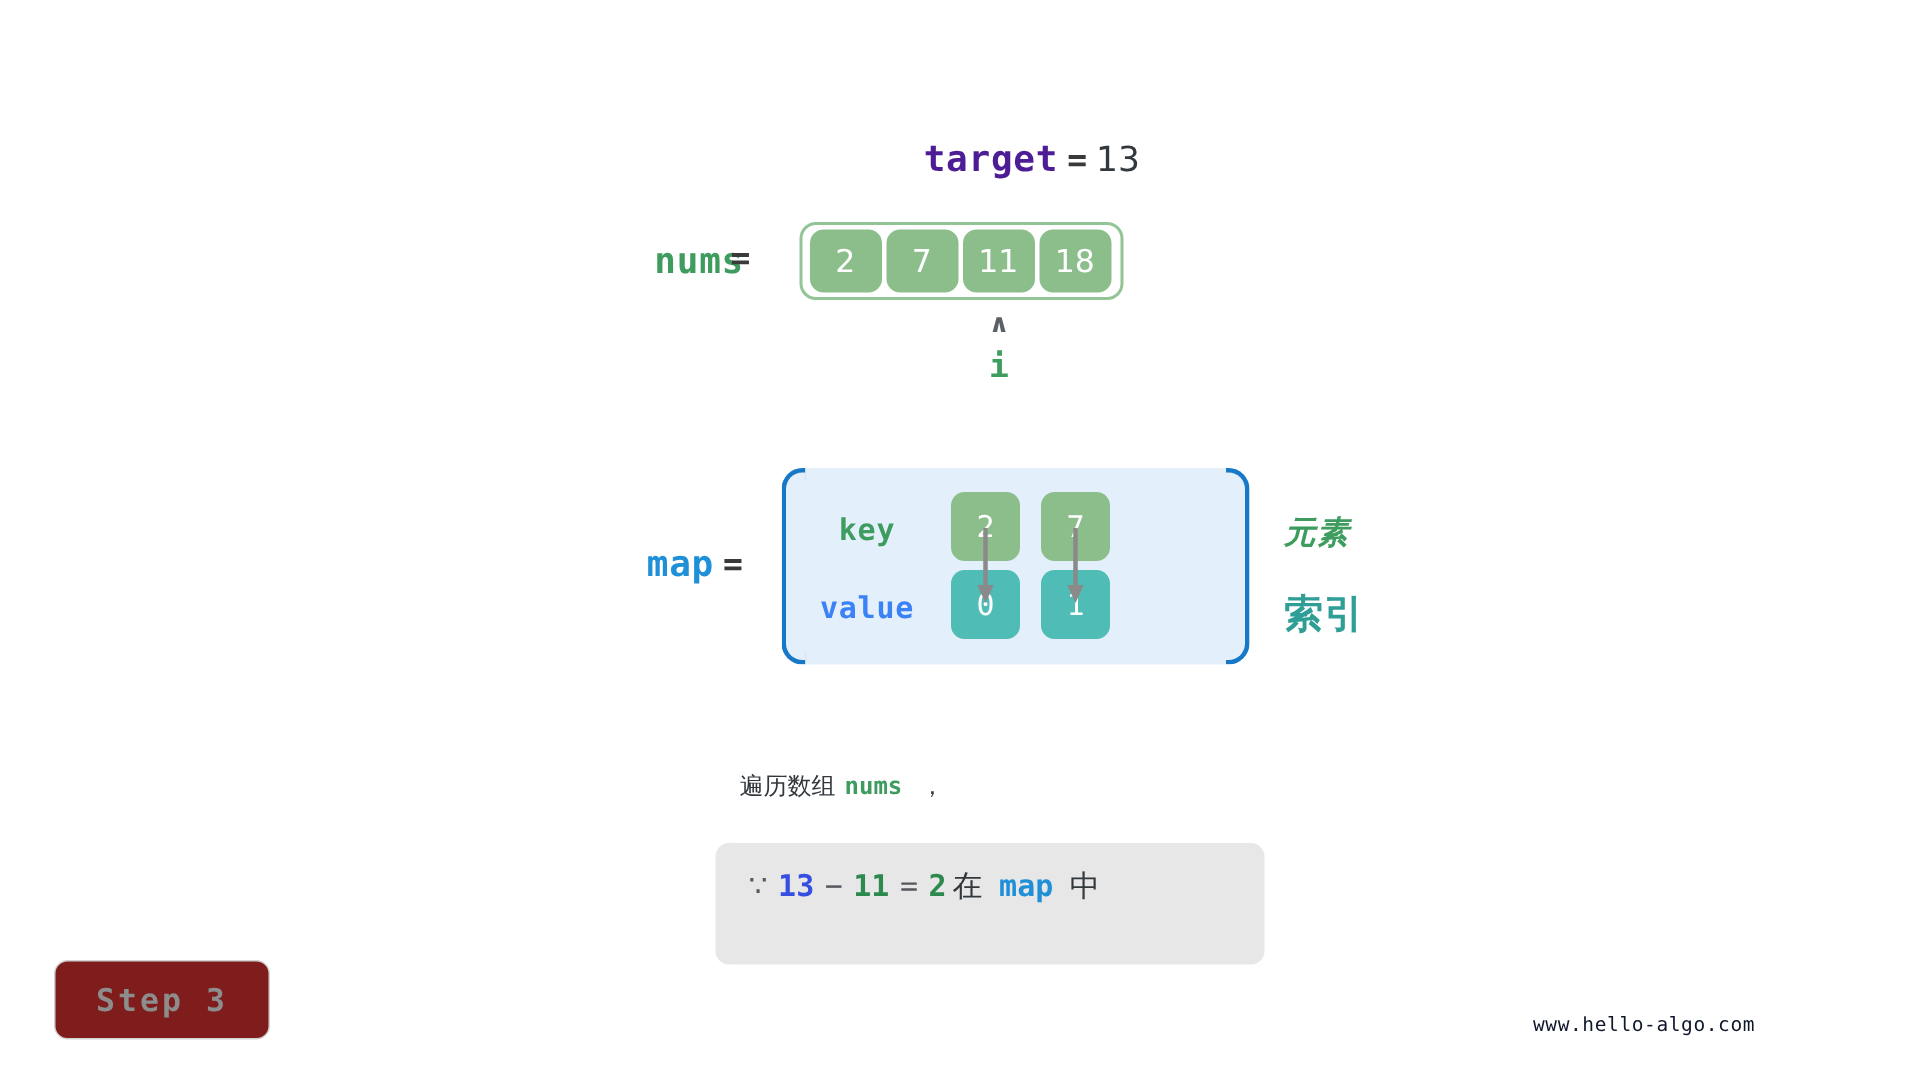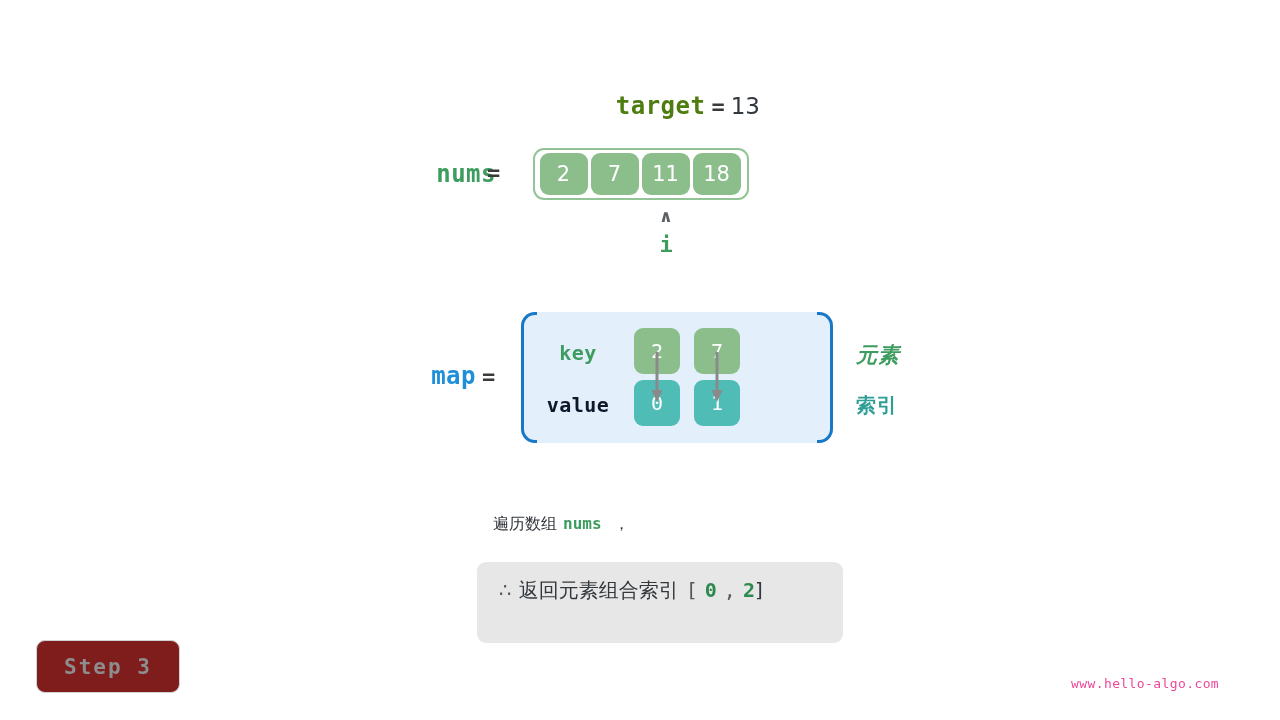--- a/index.html
+++ b/index.html
@@ -24,21 +24,21 @@
     font-weight: bold;
   }
 
   
   #target-row {
     left: 0; top: 92px; width: 760px;
     text-align: right;
     white-space: nowrap;
   }
   #target-row .var-name {
-    color: #4d7c0f;
+    color: #4c1d95;
     font-size: 24px;
     font-weight: bold;
     letter-spacing: 0.5px;
   }
   #target-row .eq {
     color: #3a3a3a;
     font-size: 22px;
     font-weight: bold;
     padding: 0 6px;
   }
@@ -160,21 +160,21 @@
 
   .row-label {
     position: absolute;
     width: 92px;
     text-align: center;
     font-size: 20px;
     font-weight: bold;
     letter-spacing: 0.5px;
   }
   #key-label { left: 532px; top: 341px; color: #3e9c5f; }
-  #value-label { left: 532px; top: 393px; color: #0f172a; text-align: center; }
+  #value-label { left: 532px; top: 393px; color: #3b82f6; text-align: center; }
 
   .map-cell {
     position: absolute;
     width: 46px; height: 46px;
     display: flex;
     align-items: center;
     justify-content: center;
     color: #ffffff;
     font-size: 20px;
     font-family: "DejaVu Sans Mono", "Liberation Mono", monospace;
@@ -198,21 +198,21 @@
     color: #3e9c5f;
     font-size: 21px;
     font-weight: bold;
     font-family: "DejaVu Sans", "Liberation Sans", sans-serif;
     letter-spacing: 1px;
     font-style: italic;
   }
   #index-label {
     left: 856px; top: 392px;
     color: #2e9e96;
-    font-size: 20px;
+    font-size: 26px;
     font-weight: bold;
     font-family: "DejaVu Sans", "Liberation Sans", sans-serif;
     letter-spacing: 1px;
   }
 
   
   #caption-line {
     left: 493px; top: 514px;
     white-space: nowrap;
     font-size: 16px;
@@ -278,22 +278,22 @@
     align-items: center;
     justify-content: center;
     color: #8d8d8d;
     font-size: 21px;
     font-weight: bold;
     letter-spacing: 2px;
   }
 
   
   #watermark {
-    left: 1071px; top: 676px;
-    color: #ec4899;
+    left: 1022px; top: 676px;
+    color: #0f172a;
     font-size: 13px;
     letter-spacing: 0.4px;
     font-family: "DejaVu Sans Mono", "Liberation Mono", monospace;
     font-weight: normal;
     text-align: center;
   }
 </style>
 </head>
 <body>
 
@@ -343,19 +343,19 @@
 
 <div class="abs" id="elem-label">元素</div>
 <div class="abs" id="index-label">索引</div>
 
 <div class="abs" id="caption-line">
   <span>遍历数组</span><span class="kw">nums</span><span class="comma">，</span>
 </div>
 
 <div class="abs" id="note-box">
   <div class="note-line">
-    <span class="sym">∴</span><span>返回元素组合索引</span><span class="op">[</span><span class="num-green">0</span><span class="op">,</span><span class="num-green">2</span><span>]</span>
+    <span class="sym">∵</span><span class="num-blue">13</span><span class="op">−</span><span class="num-green">11</span><span class="op">=</span><span class="num-green">2</span><span class="cn">在</span><span class="kw-map">map</span><span class="cn">中</span>
   </div>
 </div>
 
 <div class="abs mono" id="step-badge">Step 3</div>
 
 <div class="abs" id="watermark">www.hello-algo.com</div>
 
 </body></html>

